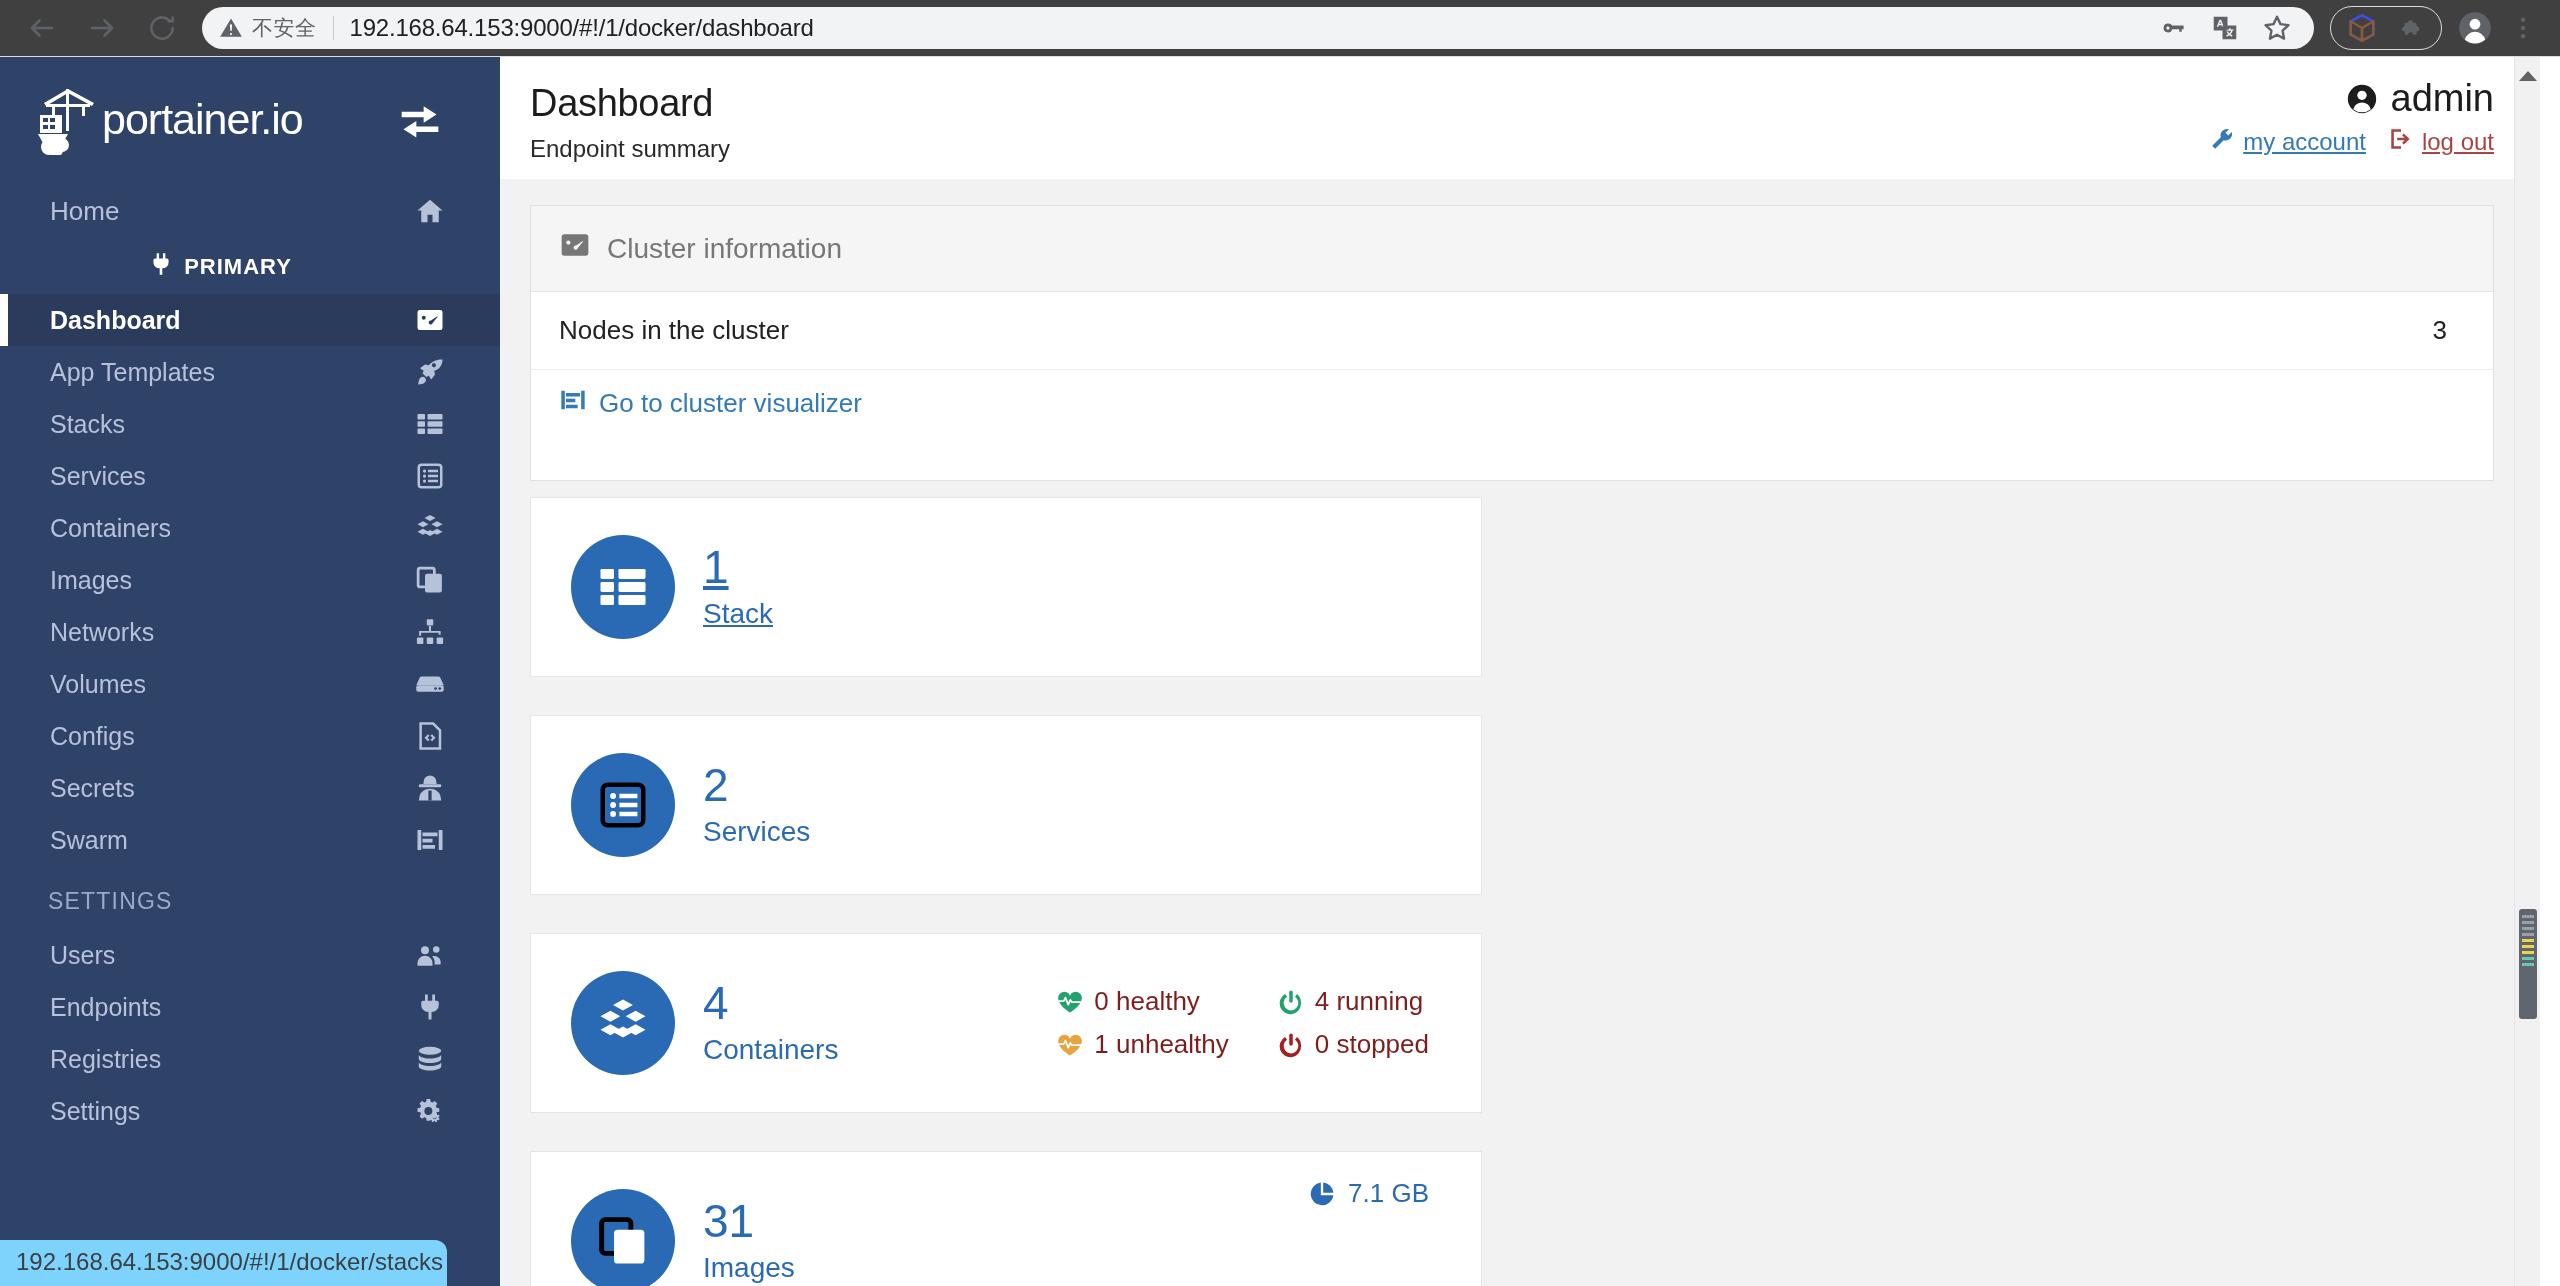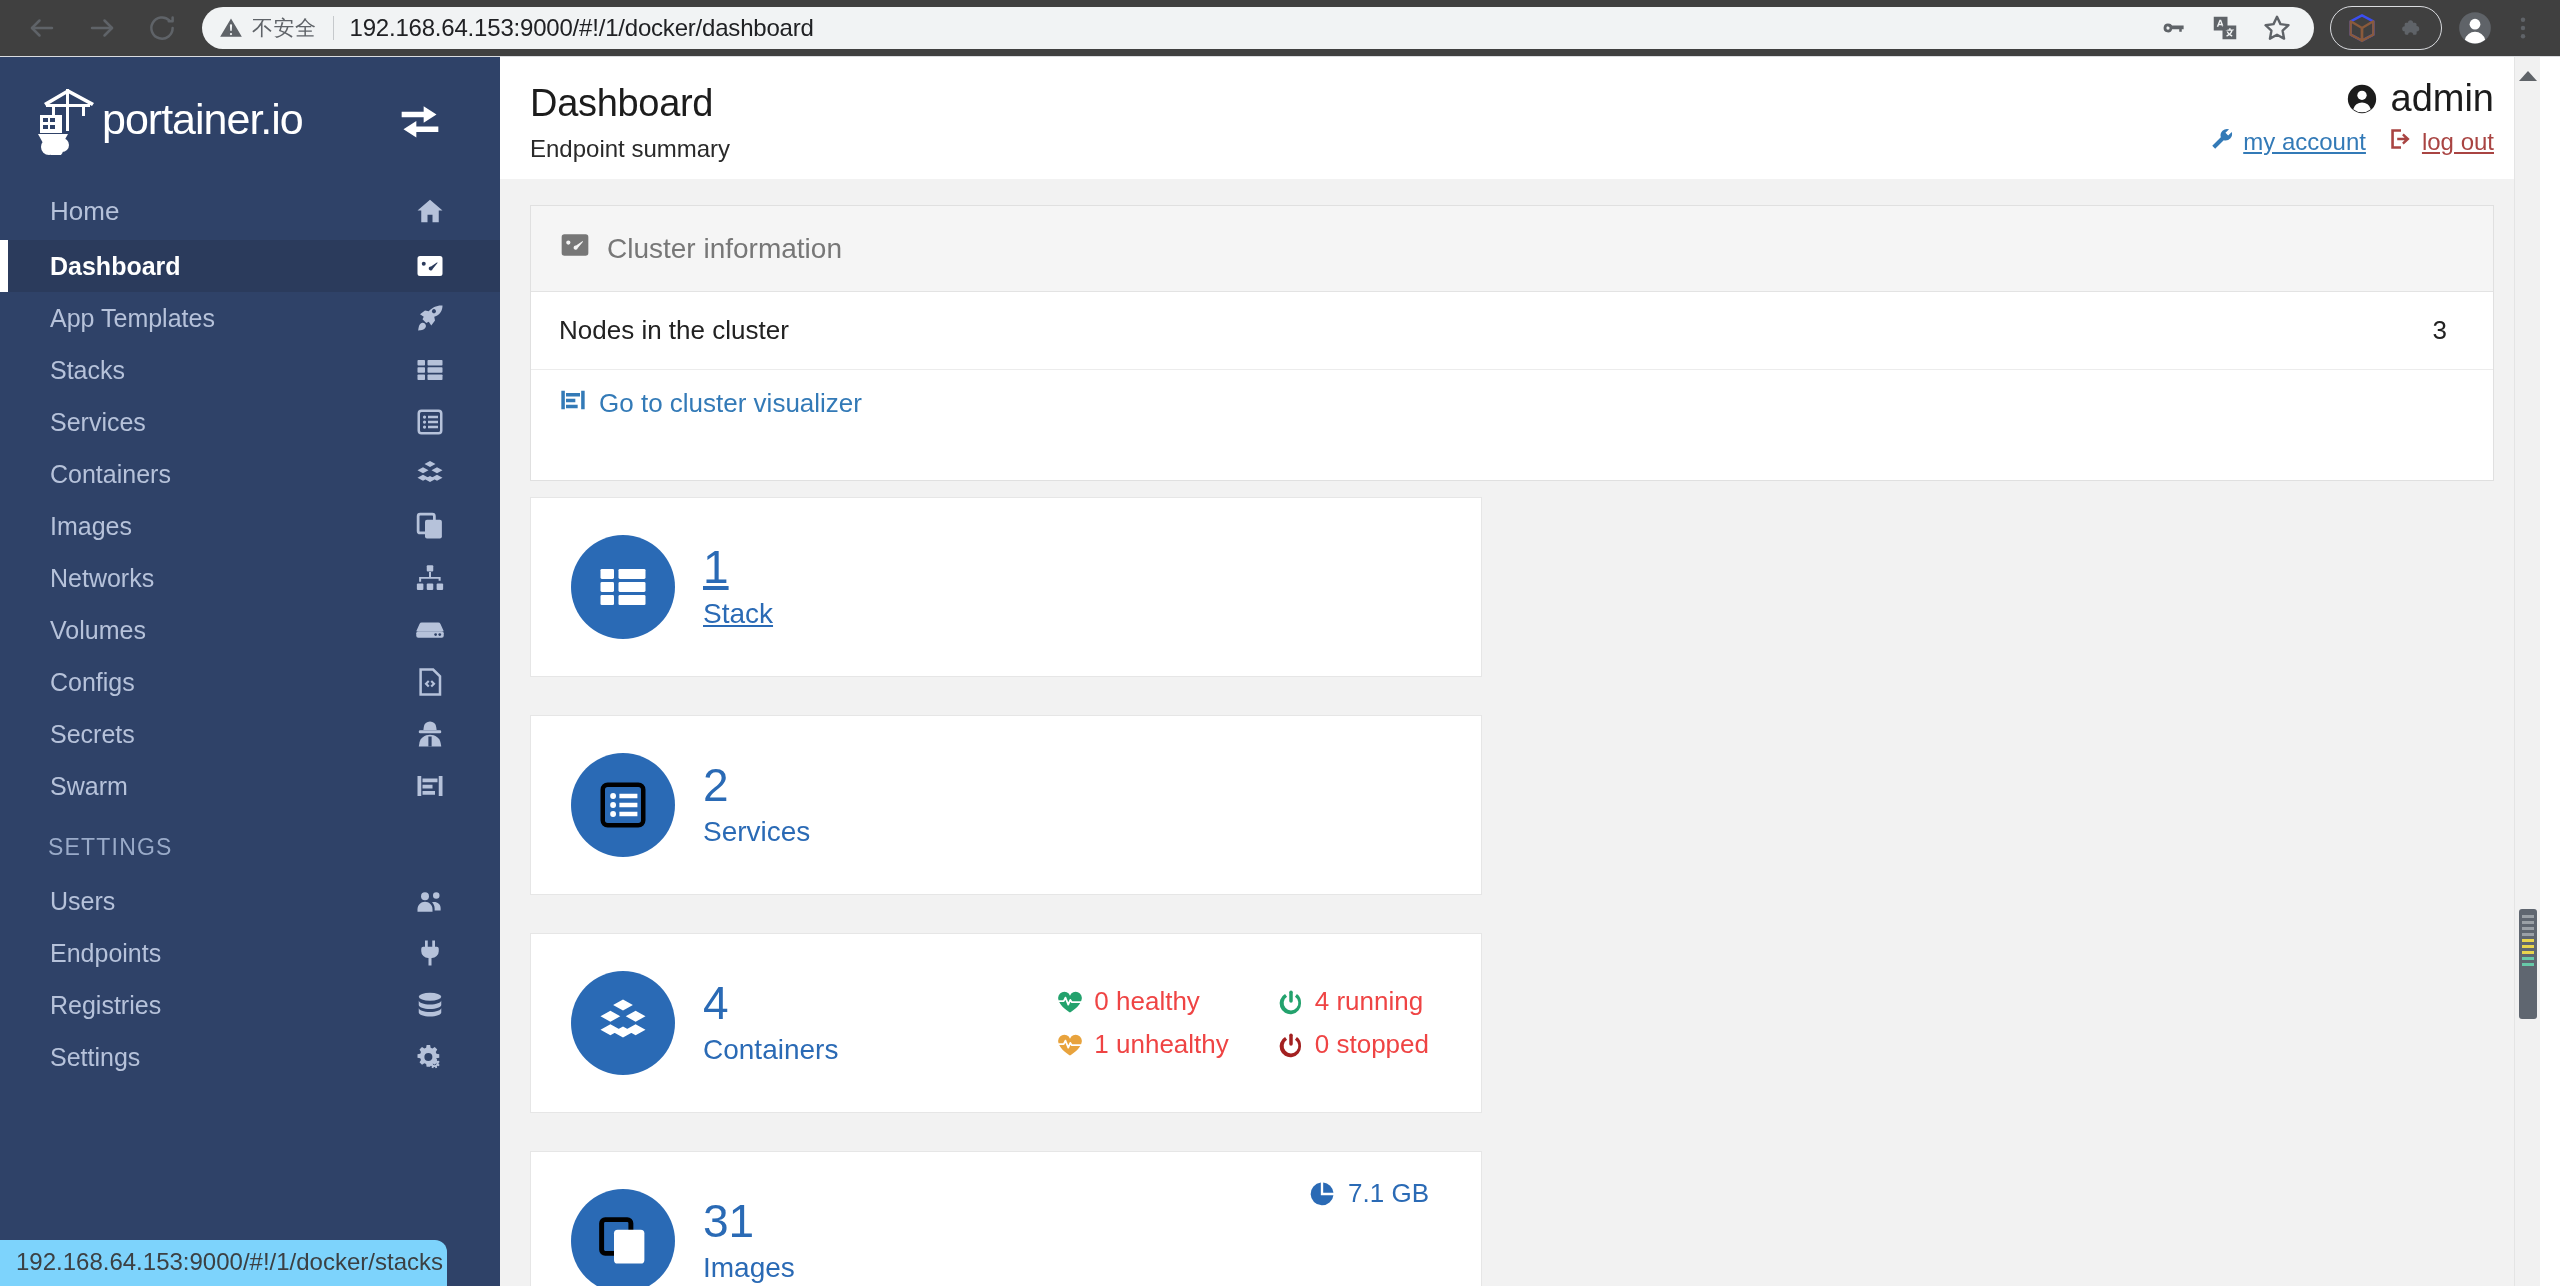--- a/index.html
+++ b/index.html
@@ -221,21 +221,21 @@
   .card-num { font-size: 46px; color: #2a6ab5; line-height: 1.02; }
   .card-num.linked { text-decoration: underline; }
   .card-label { font-size: 28px; color: #2a6ab5; margin-top: 8px; }
   .card-label.linked { text-decoration: underline; }
 
   .card-extra {
     margin-left: auto;
     display: grid;
     grid-template-columns: auto auto;
     gap: 12px 48px;
-    font-size: 26px; color: #ef4444;
+    font-size: 26px; color: #7f1d1d;
     padding-right: 14px;
     text-align: right;
   }
   .stat-chip { display: flex; align-items: center; gap: 10px; white-space: nowrap; }
   .size-chip {
     margin-left: auto; display: flex; align-items: center; gap: 12px;
     font-size: 26px; color: #2a6ab5;
     align-self: flex-start; margin-top: 26px; padding-right: 14px;
   }
 
@@ -391,20 +391,28 @@
 
     <div class="nav-row home">
       <span class="nav-label">Home</span>
       <span class="nav-icon">
         <svg width="30" height="30" viewBox="0 0 24 24" fill="currentColor">
             <path d="M12 3 2 11.5h3V21h5v-6h4v6h5v-9.5h3L12 3Z"></path>
           </svg>
       </span>
     </div>
 
+    <div class="primary-row">
+      <span>
+        <svg width="26" height="26" viewBox="0 0 24 24" fill="#ffffff">
+            <path d="M8 2v5H6.5A1.5 1.5 0 0 0 5 8.5v2A5.5 5.5 0 0 0 10.8 16v6h2.4v-6A5.5 5.5 0 0 0 19 10.5v-2A1.5 1.5 0 0 0 17.5 7H16V2h-2.2v5h-3.6V2H8Z"></path>
+          </svg>
+      </span>
+      <span>PRIMARY</span>
+    </div>
 
     <div id="nav-items">
         <div class="nav-row active">
           <span class="nav-label">Dashboard</span>
           <span class="nav-icon">
             <svg width="30" height="30" viewBox="0 0 24 24" fill="currentColor">
               <path d="M4 4h16a2 2 0 0 1 2 2v12a2 2 0 0 1-2 2H4a2 2 0 0 1-2-2V6a2 2 0 0 1 2-2Zm3 4.6a1.6 1.6 0 1 0 0 3.2 1.6 1.6 0 0 0 0-3.2Zm10.8.4-5 3.4a1.6 1.6 0 1 0 1.3 1.9L18 9.5 17.8 9Z"></path>
             </svg>
           </span>
         </div>

